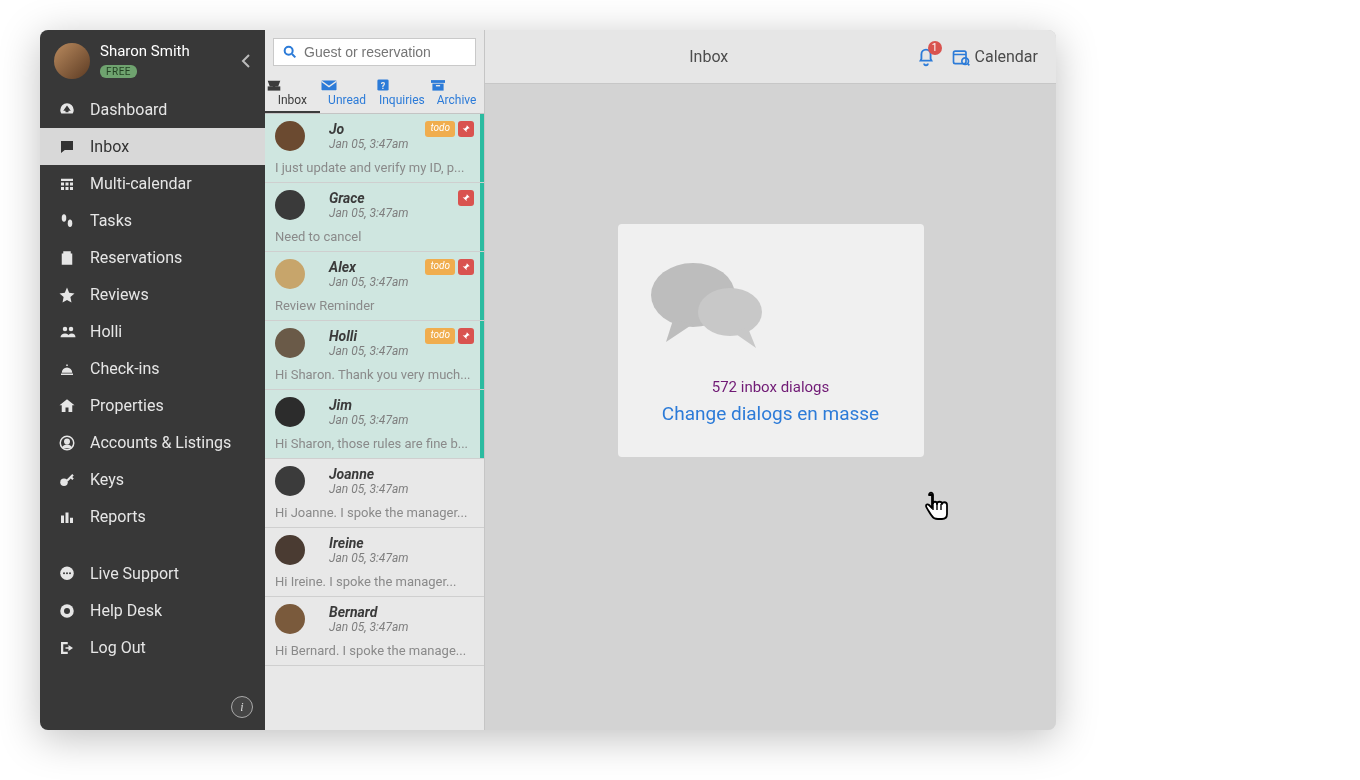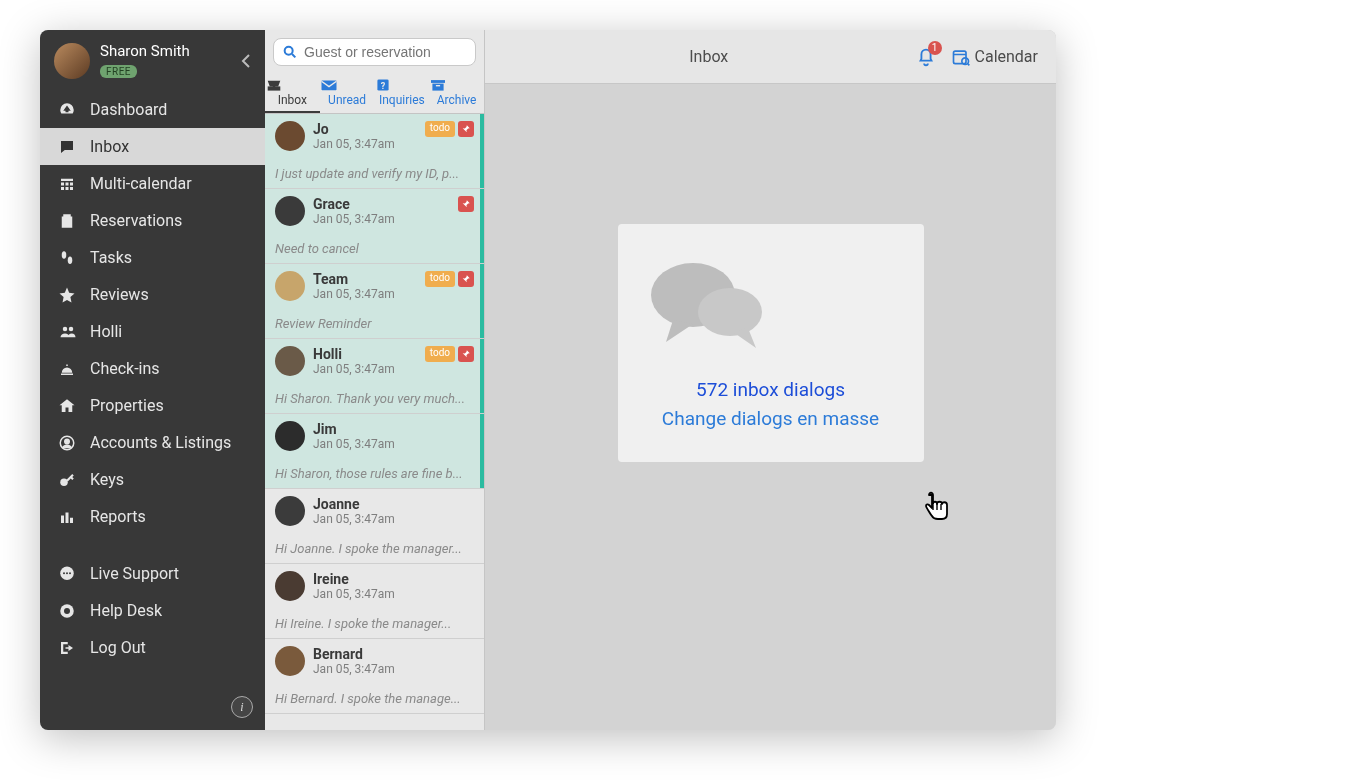--- a/index.html
+++ b/index.html
@@ -88,21 +88,21 @@
     width: 220px;
     background: #e8e8e8;
     border-right: 1px solid #c5c5c5;
     display:flex; flex-direction:column;
   }
   .search-wrap { padding: 8px; background:#e8e8e8; }
   .search {
     display:flex; align-items:center;
     background:#fff;
     border:1px solid #c9c9c9;
-    border-radius:8px;
+    border-radius:0;
     padding:5px 8px;
   }
   .search svg { flex-shrink:0; }
   .search input {
     border:none; outline:none; font-size:14px; color:#888;
     margin-left:6px; width:100%;
     background:transparent;
   }
   .tabs {
     display:flex;
@@ -119,32 +119,32 @@
   }
   .tab.active { color:#3b3b3b; border-bottom:2px solid #3b3b3b; }
   .tab .ticon { display:block; margin:0 auto 1px; }
   .threads { flex:1; overflow:hidden; }
   .thread {
     padding: 7px 10px 7px 10px;
     border-bottom: 1px solid #cfcfcf;
     position:relative;
     cursor:pointer;
   }
-  .thread .row1 { display:flex; align-items:flex-start; gap:8px; }
+  .thread .row1 { display:flex; align-items:flex-start; gap:24px;font-style:italic; }
   .avatar-sm {
     width:30px;height:30px;border-radius:50%;
     background:#7b6a5e; flex-shrink:0;
   }
   .thread .meta { flex:1; min-width:0; }
   .thread .name-row { display:flex; align-items:center; gap:4px; }
   .thread .name { font-weight:700; color:#3a3a3a; font-size:14px; }
   .thread .time { font-size:12px; color:#7e7e7e; }
   .thread .preview {
-    font-size:13px; color:#8a8a8a; margin-top:15px;
-    white-space:nowrap; overflow:hidden; text-overflow:ellipsis;font-style:italic;
+    font-size:13px; color:#8a8a8a; margin-top:9px;
+    white-space:nowrap; overflow:hidden; text-overflow:ellipsis;
   }
   .thread.unread { background:#cfe6e0; }
   .thread.unread::after {
     content:""; position:absolute; right:0; top:0; bottom:0;
     width:4px; background:#2bbba0;
   }
   .badges { margin-left:auto; display:flex; gap:3px; }
   .badge-todo {
     background:#f0ad4e; color:#fff; font-size:10px;
     padding:1px 5px; border-radius:3px;
@@ -182,21 +182,21 @@
   .cal-link { color:#4b4b4b; font-size:16px; display:flex; align-items:center; gap:4px; }
   .empty-card {
     margin: 140px auto 0;
     width: 306px;
     background:#f0f0f0;
     border-radius:4px;
     padding: 26px 20px 32px;
     text-align:center;
   }
   .empty-card .bubble { margin-bottom:18px; }
-  .empty-card .count { color:#1d4ed8; font-size:19px; margin-bottom:6px; }
+  .empty-card .count { color:#701a75; font-size:15px; margin-bottom:6px; }
   .empty-card .link { color:#2c7bd8; font-size:19px; cursor:pointer; }
   .cursor-hand {
     position:absolute;
     left: 436px;
     top: 461px;
     pointer-events:none;
   }
   svg { display:block; }
 </style>
 </head>
@@ -241,33 +241,33 @@
         <span class="ic">
           <svg width="18" height="18" viewBox="0 0 24 24" fill="currentColor">
               <path d="M4 5h16v3H4zM4 10h4v4H4zm6 0h4v4h-4zm6 0h4v4h-4zM4 16h4v4H4zm6 0h4v4h-4zm6 0h4v4h-4z"></path>
             </svg>
         </span>
         <span>Multi-calendar</span>
       </div>
       <div class="nav-item">
         <span class="ic">
           <svg width="18" height="18" viewBox="0 0 24 24" fill="currentColor">
-              <path d="M7 3h10v3H7zM5 6h14v15H5z"></path>
-            </svg>
-        </span>
-        <span>Reservations</span>
-      </div>
-      <div class="nav-item">
-        <span class="ic">
-          <svg width="18" height="18" viewBox="0 0 24 24" fill="currentColor">
               <ellipse cx="8" cy="8" rx="3" ry="5"></ellipse>
               <ellipse cx="16" cy="15" rx="3" ry="5"></ellipse>
             </svg>
         </span>
         <span>Tasks</span>
+      </div>
+      <div class="nav-item">
+        <span class="ic">
+          <svg width="18" height="18" viewBox="0 0 24 24" fill="currentColor">
+              <path d="M7 3h10v3H7zM5 6h14v15H5z"></path>
+            </svg>
+        </span>
+        <span>Reservations</span>
       </div>
       <div class="nav-item">
         <span class="ic">
           <svg width="18" height="18" viewBox="0 0 24 24" fill="currentColor">
               <path d="M12 2l2.9 6.9L22 10l-5.5 4.8L18 22l-6-3.5L6 22l1.5-7.2L2 10l7.1-1.1z"></path>
             </svg>
         </span>
         <span>Reviews</span>
       </div>
       <div class="nav-item">
@@ -450,21 +450,21 @@
               <div class="time">Jan 05, 3:47am</div>
             </div>
           </div>
           <div class="preview">Need to cancel</div>
         </div>
         <div class="thread unread">
           <div class="row1">
             <div class="avatar-sm" style="background:#c7a56b"></div>
             <div class="meta">
               <div class="name-row">
-                <span class="name">Team</span>
+                <span class="name">Alex</span>
                 <span class="badges">
                   <span class="badge-todo">todo</span>
                   <span class="badge-pin">
                     <svg viewBox="0 0 24 24" fill="#fff">
                       <path d="M14 3l7 7-4 1-4 4 1 5-5-5-6 6 6-6-5-5 5 1 4-4z"></path>
                     </svg>
                   </span>
                 </span>
               </div>
               <div class="time">Jan 05, 3:47am</div>

